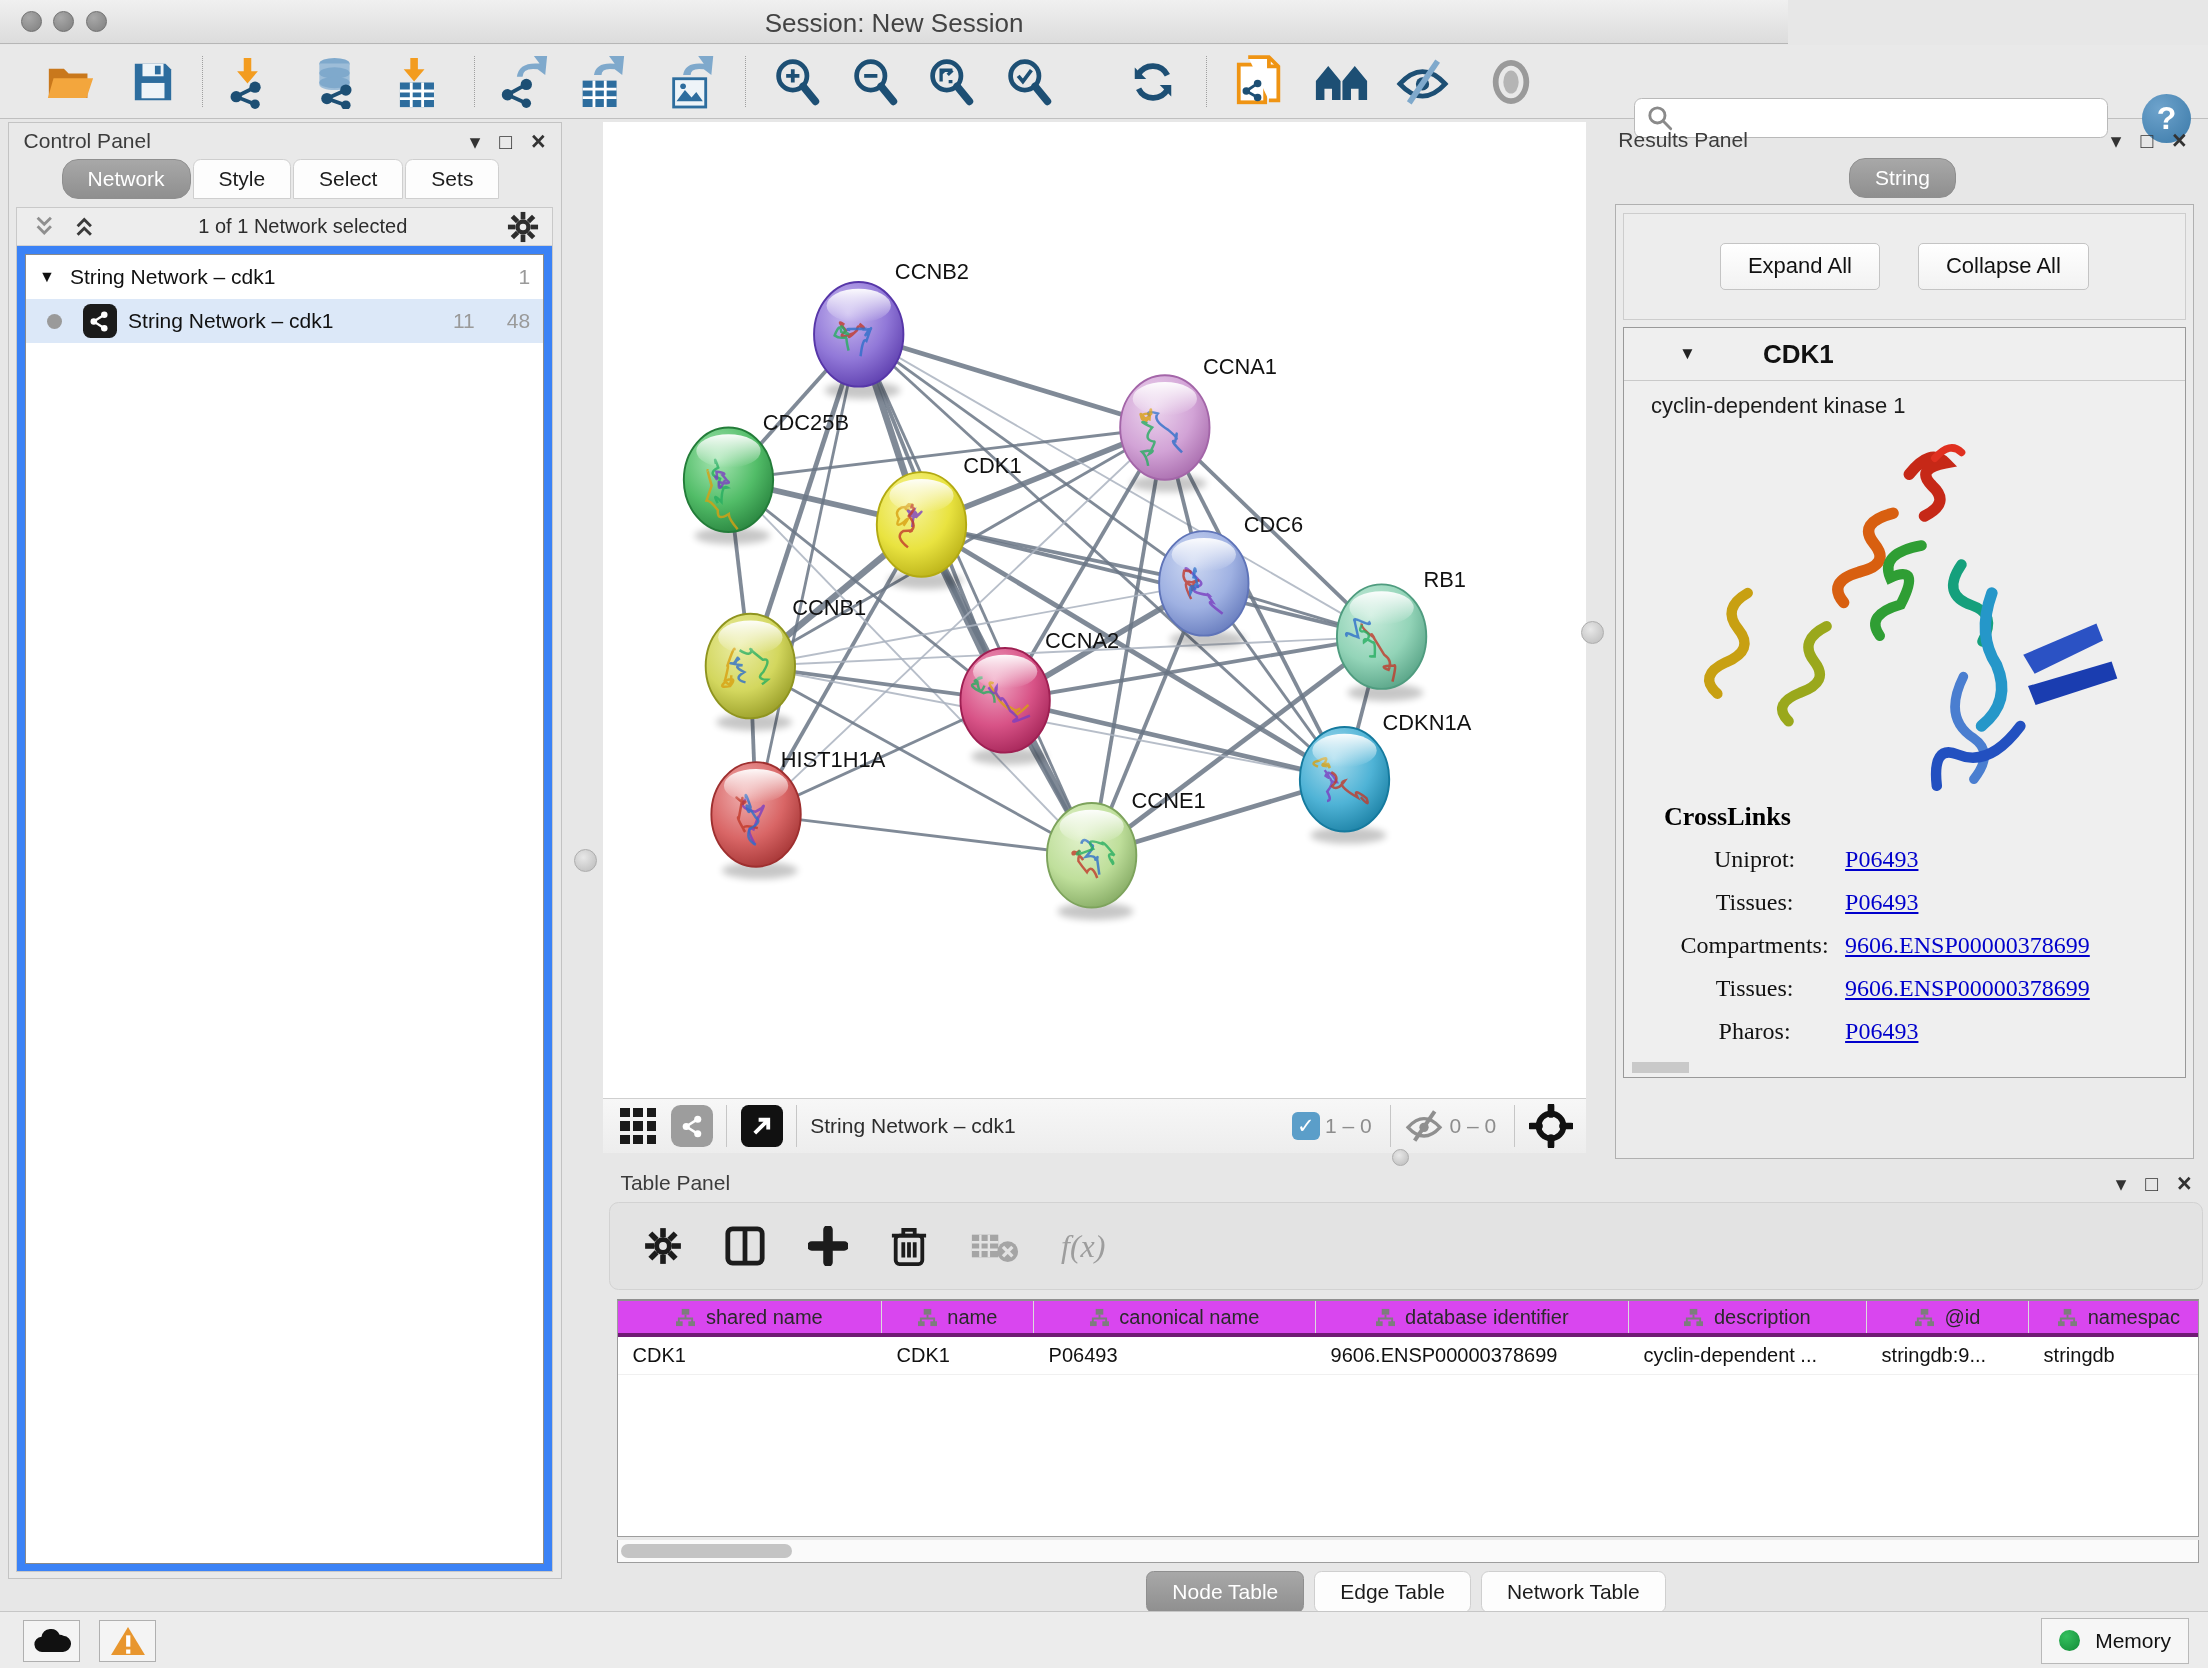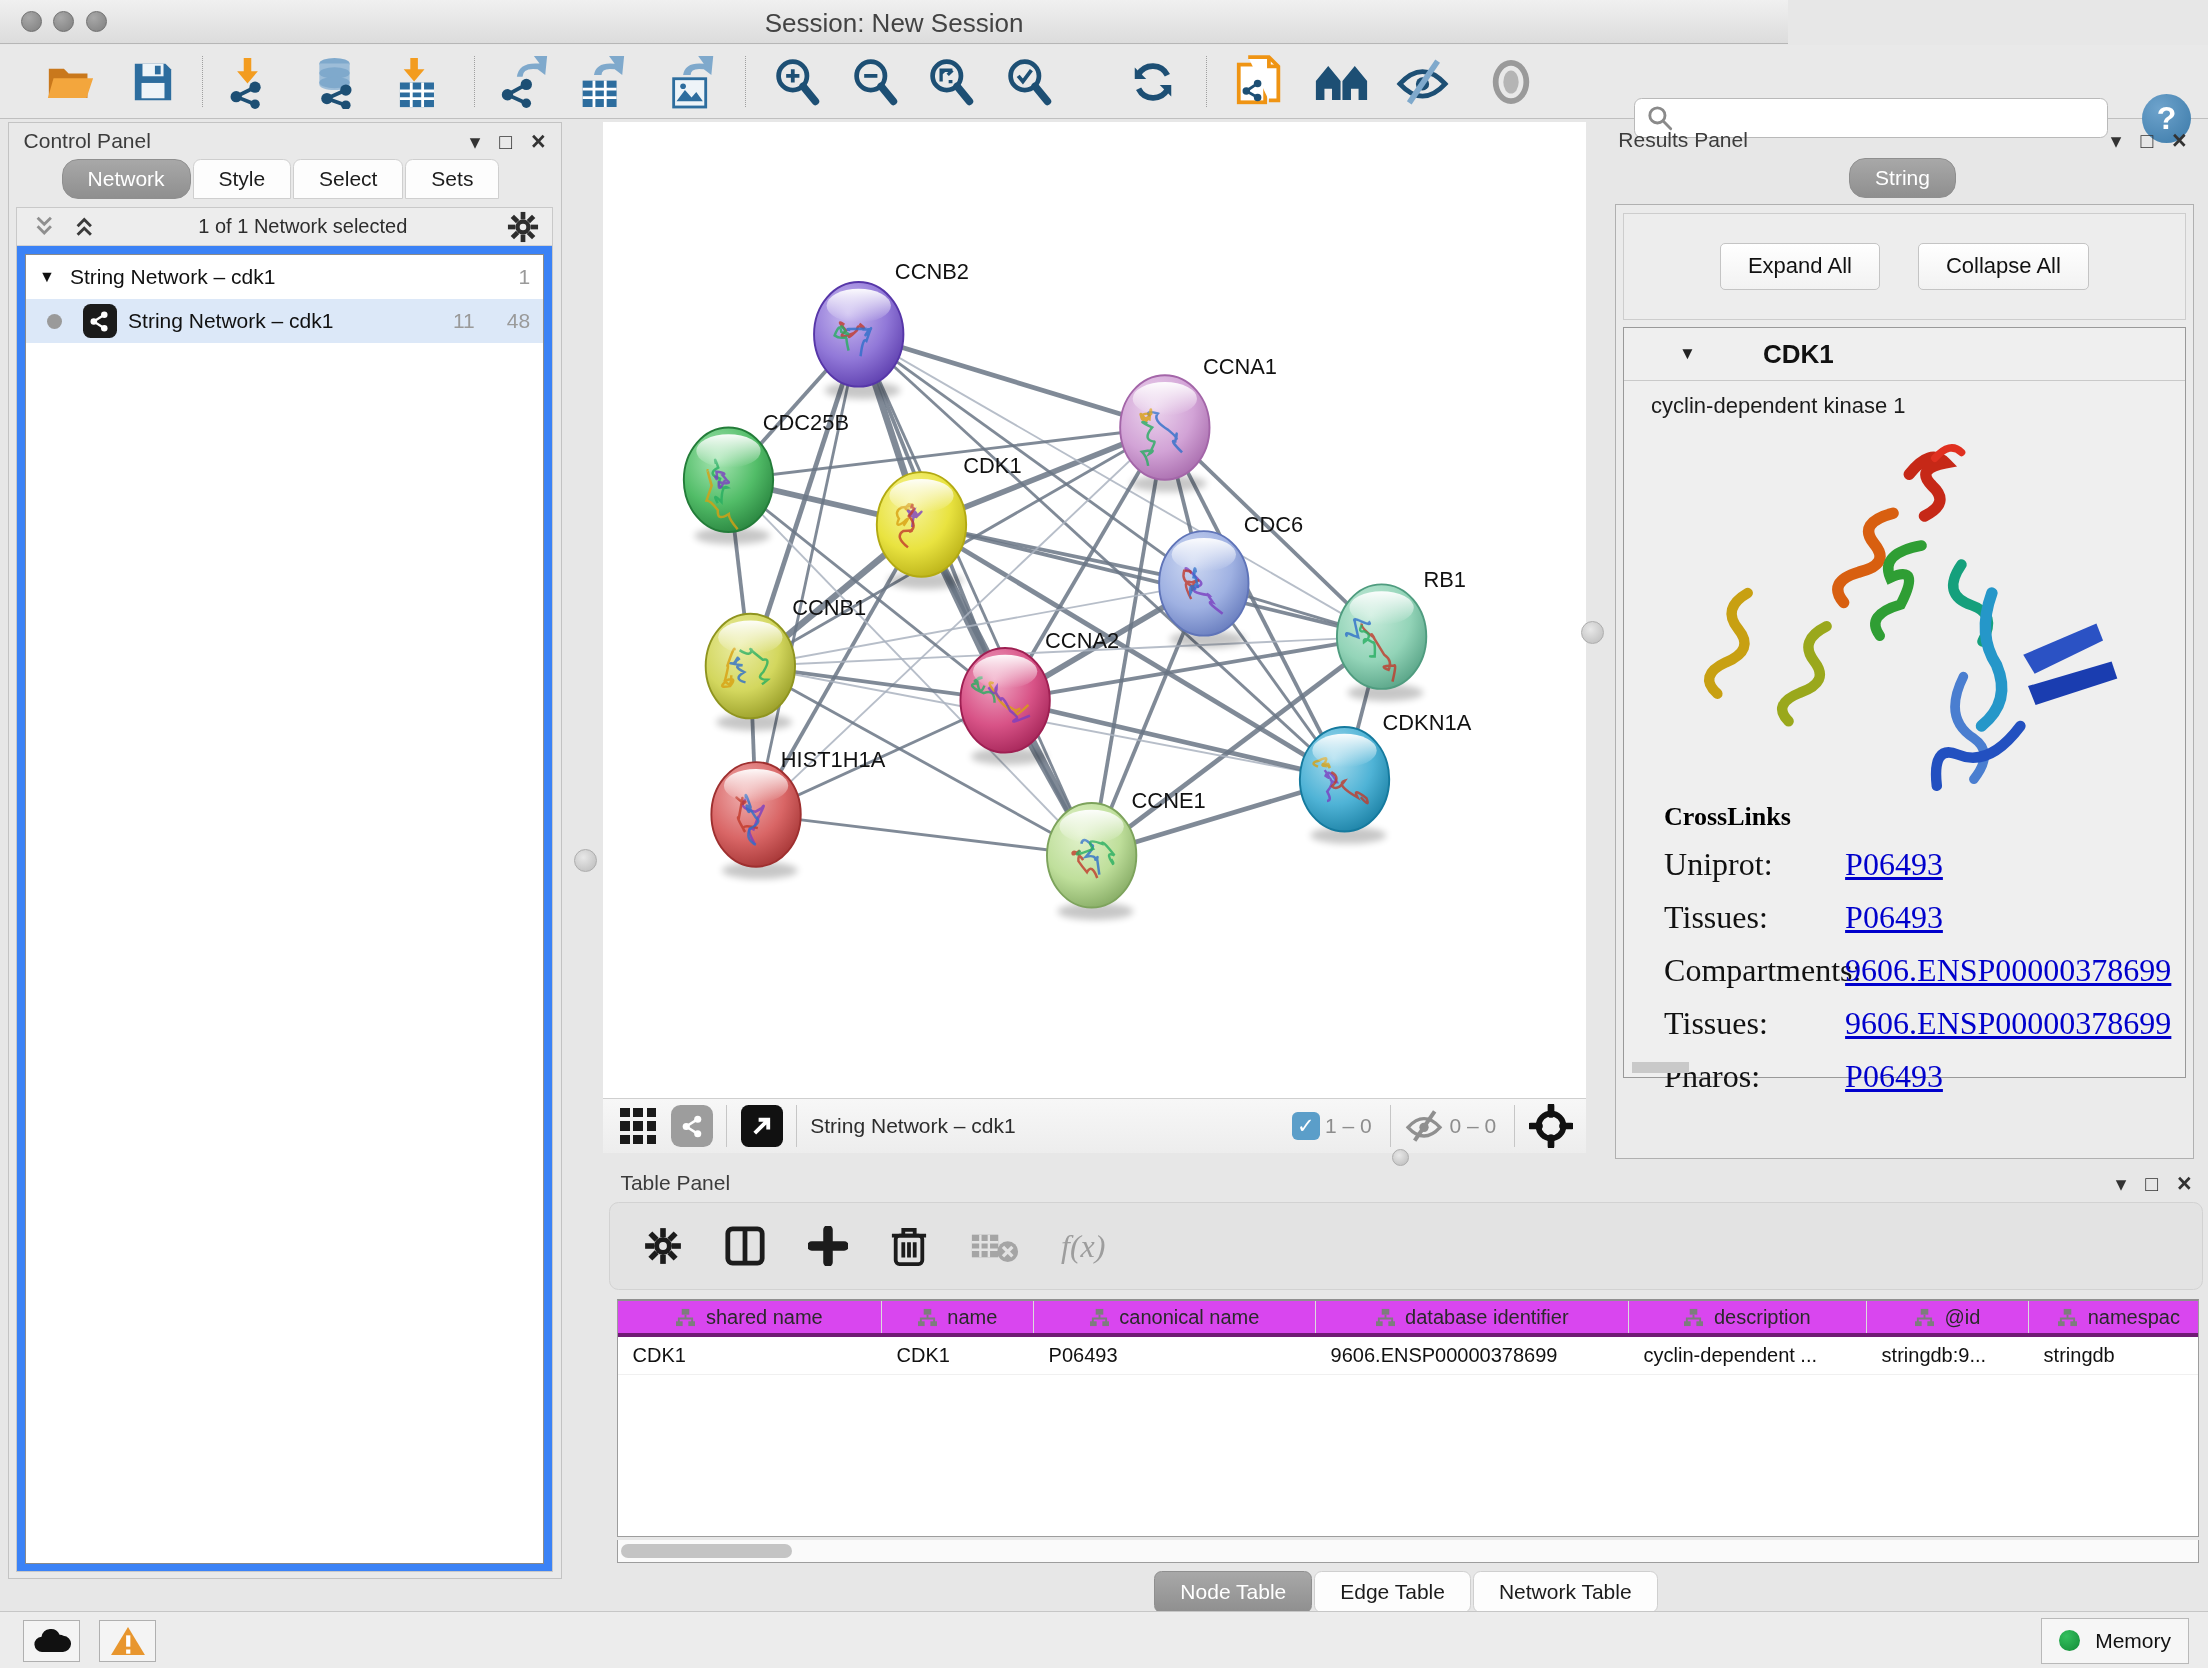--- a/index.html
+++ b/index.html
@@ -91,41 +91,41 @@
   .rp-expandbox { margin:7.6px; border:1px solid #cdcdcd; background:#ededed; height:107px;
     display:flex; align-items:center; justify-content:center; gap:38px; }
   .rp-btn { background:linear-gradient(#ffffff,#f2f2f2); border:1px solid #c4c4c4; border-radius:5px;
     font-size:22px; padding:9.5px 27px; color:#111; }
   .rp-protein { margin:0 7.6px; border:1px solid #999; background:#efefef; height:751px; position:relative; }
   .rp-prot-head { height:53px; display:flex; align-items:center; border-bottom:1px solid #c9c9c9; }
   .rp-prot-name { font-size:26px; font-weight:bold; color:#111; margin-left:67px; }
   .rp-desc { font-size:22px; color:#1b1b1b; padding:11.4px 0 0 27px; }
   .crosslinks { font-family:"Liberation Serif", serif; padding-left:40px; }
   .crosslinks h3 { font-size:26px; margin-bottom:13.3px; color:#000; }
-  .cl-row { display:flex; font-size:32px; margin-bottom:16px; }
+  .cl-row { display:flex; font-size:24px; margin-bottom:16px;text-align:center; }
   .cl-label { width:181px; color:#111; }
   .cl-value { color:#0000cc; text-decoration:underline; }
   .rp-scrollstub { position:absolute; left:7.6px; bottom:3.8px; width:57px; height:11.4px; background:#c9c9c9; }
 
   
   .table-panel { position:absolute; left:609px; top:1164px; width:1594px; height:443px; }
   .tp-header { height:38px; display:flex; justify-content:space-between; align-items:center; padding:0 11.4px; }
   .tp-toolbar { height:88px; background:#e3e3e3; border:1px solid #d2d2d2; border-radius:9.5px;
     display:flex; align-items:center; gap:42px; padding-left:34px; }
   .tp-tablebox { position:absolute; left:7.6px; top:135px; right:3.8px; height:238px; background:#fff;
     border:1px solid #9d9d9d; border-top:2.9px solid #8f8f8f; overflow:hidden; }
   .tp-headrow { display:flex; height:36px; background:#d946ef; border-bottom:4px solid #701a75; }
   .tp-th { display:flex; align-items:center; justify-content:center; gap:9.5px; font-size:20px;
     color:#2a2a2a; border-right:1px solid #dcdcdc; overflow:hidden; white-space:nowrap; flex:none; }
   .tp-datarow { display:flex; height:38px; border-bottom:1px solid #f0f0f0; }
   .tp-td { font-size:20px; color:#111; padding:6.7px 0 0 15px; overflow:hidden; white-space:nowrap; flex:none; }
   .tp-hscroll { position:absolute; left:7.6px; top:376px; right:3.8px; height:23px; background:#fafafa;
     border:1px solid #9d9d9d; border-top:none; }
   .tp-hthumb { position:absolute; left:3.8px; top:3.8px; width:171px; height:14.3px; background:#c4c4c4; border-radius:7.6px; }
-  .tp-tabs { position:absolute; left:0; right:0; top:407px; display:flex; justify-content:center; gap:2px;align-items:center; }
+  .tp-tabs { position:absolute; left:0; right:0; top:407px; display:flex; justify-content:center; gap:10px;align-items:center; }
   .tp-tabs .tab { height:42px; border-radius:7.6px; }
   .tp-tabs .tab:not(.sel){ border-radius:7.6px; }
 
   
   .statusbar { position:absolute; left:0; top:1611px; width:2208px; height:57px;
     background:#ececec; border-top:1px solid #c6c6c6; }
   .sb-btn { position:absolute; top:7.6px; width:57px; height:42px; background:#f4f4f4;
     border:1.9px solid #b0b0b0; display:flex; align-items:center; justify-content:center; }
   .memory-btn { position:absolute; right:19px; top:5.7px; height:46px; background:#f6f6f6;
     border:1.9px solid #b9b9b9; display:flex; align-items:center; gap:15px; padding:0 17px; font-size:21px; color:#111; }

